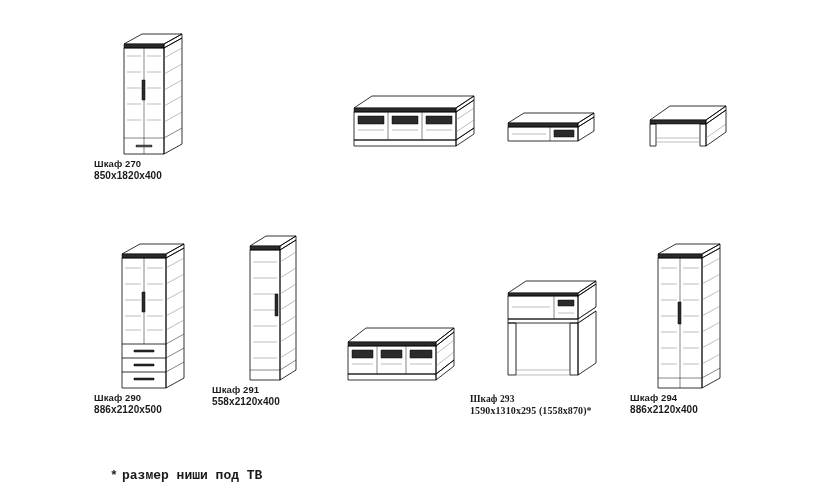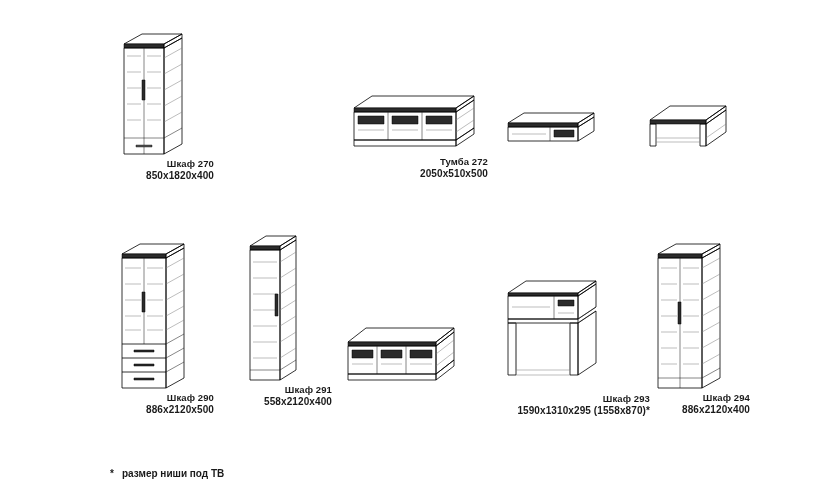--- a/index.html
+++ b/index.html
@@ -14,21 +14,21 @@
     color: #1a1a1a;
     overflow: hidden;
   }
   .sheet {
     position: relative;
     width: 825px;
     height: 500px;
   }
   .item {
     position: absolute;
-    text-align: right;
+    text-align: left;
   }
   .art {
     position: relative;
     width: 100%;
   }
   .art svg {
     display: block;
     margin: 0 auto;
     overflow: visible;
   }
@@ -45,23 +45,24 @@
   .cap-dims {
     font-size: 10px;
     font-weight: bold;
     letter-spacing: .1px;
     white-space: nowrap;
   }
   .footnote {
     position: absolute;
     left: 110px;
     top: 468px;
-    font-size: 10px;
+    font-size: 13px;
     font-weight: bold;
     white-space: nowrap;
+    font-family: Liberation Mono, monospace;
   }
   .footnote .star {
     display: inline-block;
     width: 12px;
   }
   
   .ln { fill: none; stroke: #000000; stroke-width: 0.8; }
   .ln-thin { fill: none; stroke: #222222; stroke-width: 0.55; }
   .ln-light { fill: none; stroke: #7a7a7a; stroke-width: 0.5; }
   .fill-dark { fill: #2b2b2b; stroke: #000; stroke-width: 0.5; }
@@ -121,24 +122,20 @@
         <path class="fill-dark" d="M64,26 L90,26 L90,34 L64,34 Z"></path>
         <path class="fill-dark" d="M98,26 L124,26 L124,34 L98,34 Z"></path>
 
         <path class="ln-light" d="M30,40 L56,40 M64,40 L90,40 M98,40 L124,40"></path>
 
         <path class="ln-light" d="M128,30 L146,18 M128,42 L146,30"></path>
 
         <path class="ln" d="M26,50 L128,50 L128,56 L26,56 Z" fill="#ffffff"></path>
         <path class="ln" d="M128,50 L146,38 L146,44 L128,56 Z" fill="#eaeaea"></path>
       </svg>
-    </div>
-    <div class="caption">
-      <div class="cap-name">Тумба 272</div>
-      <div class="cap-dims">2050x510x500</div>
     </div>
   </div>
 
   <div class="item" style="left:492px; top:105px; width:120px;">
     <div class="art">
       <svg width="120" height="46" viewBox="0 0 120 46">
         <path class="ln" d="M16,18 L32,8 L102,8 L86,18 Z" fill="#ffffff"></path>
         <path class="fill-dark" d="M16,18 L86,18 L86,22 L16,22 Z"></path>
         <path class="ln" d="M86,18 L102,8 L102,12 L86,22 Z" fill="#6d6d6d"></path>
         <path class="ln" d="M16,22 L86,22 L86,36 L16,36 Z" fill="#ffffff"></path>
@@ -225,21 +222,21 @@
         <path class="fill-dark" d="M51,30 L72,30 L72,38 L51,38 Z"></path>
         <path class="fill-dark" d="M80,30 L102,30 L102,38 L80,38 Z"></path>
         <path class="ln-light" d="M22,44 L43,44 M51,44 L72,44 M80,44 L102,44"></path>
         <path class="ln-light" d="M106,34 L124,20 M106,46 L124,32"></path>
         <path class="ln" d="M18,54 L106,54 L106,60 L18,60 Z" fill="#ffffff"></path>
         <path class="ln" d="M106,54 L124,40 L124,46 L106,60 Z" fill="#eaeaea"></path>
       </svg>
     </div>
   </div>
 
-  <div class="item" style="left:470px; top:275px; width:180px;">
+  <div class="item" style="left:470px; top:275px; width:180px;font-family:Liberation Serif, serif;">
     <div class="art">
       <svg width="180" height="112" viewBox="0 0 180 112">
 
         <path class="ln" d="M38,18 L56,6 L126,6 L108,18 Z" fill="#ffffff"></path>
         <path class="fill-dark" d="M38,18 L108,18 L108,21 L38,21 Z"></path>
         <path class="ln" d="M108,18 L126,6 L126,9 L108,21 Z" fill="#6d6d6d"></path>
 
         <path class="ln" d="M38,21 L108,21 L108,44 L38,44 Z" fill="#ffffff"></path>
         <path class="ln" d="M108,21 L126,9 L126,32 L108,44 Z" fill="#f2f2f2"></path>
         <path class="ln-thin" d="M84,21 L84,44"></path>

